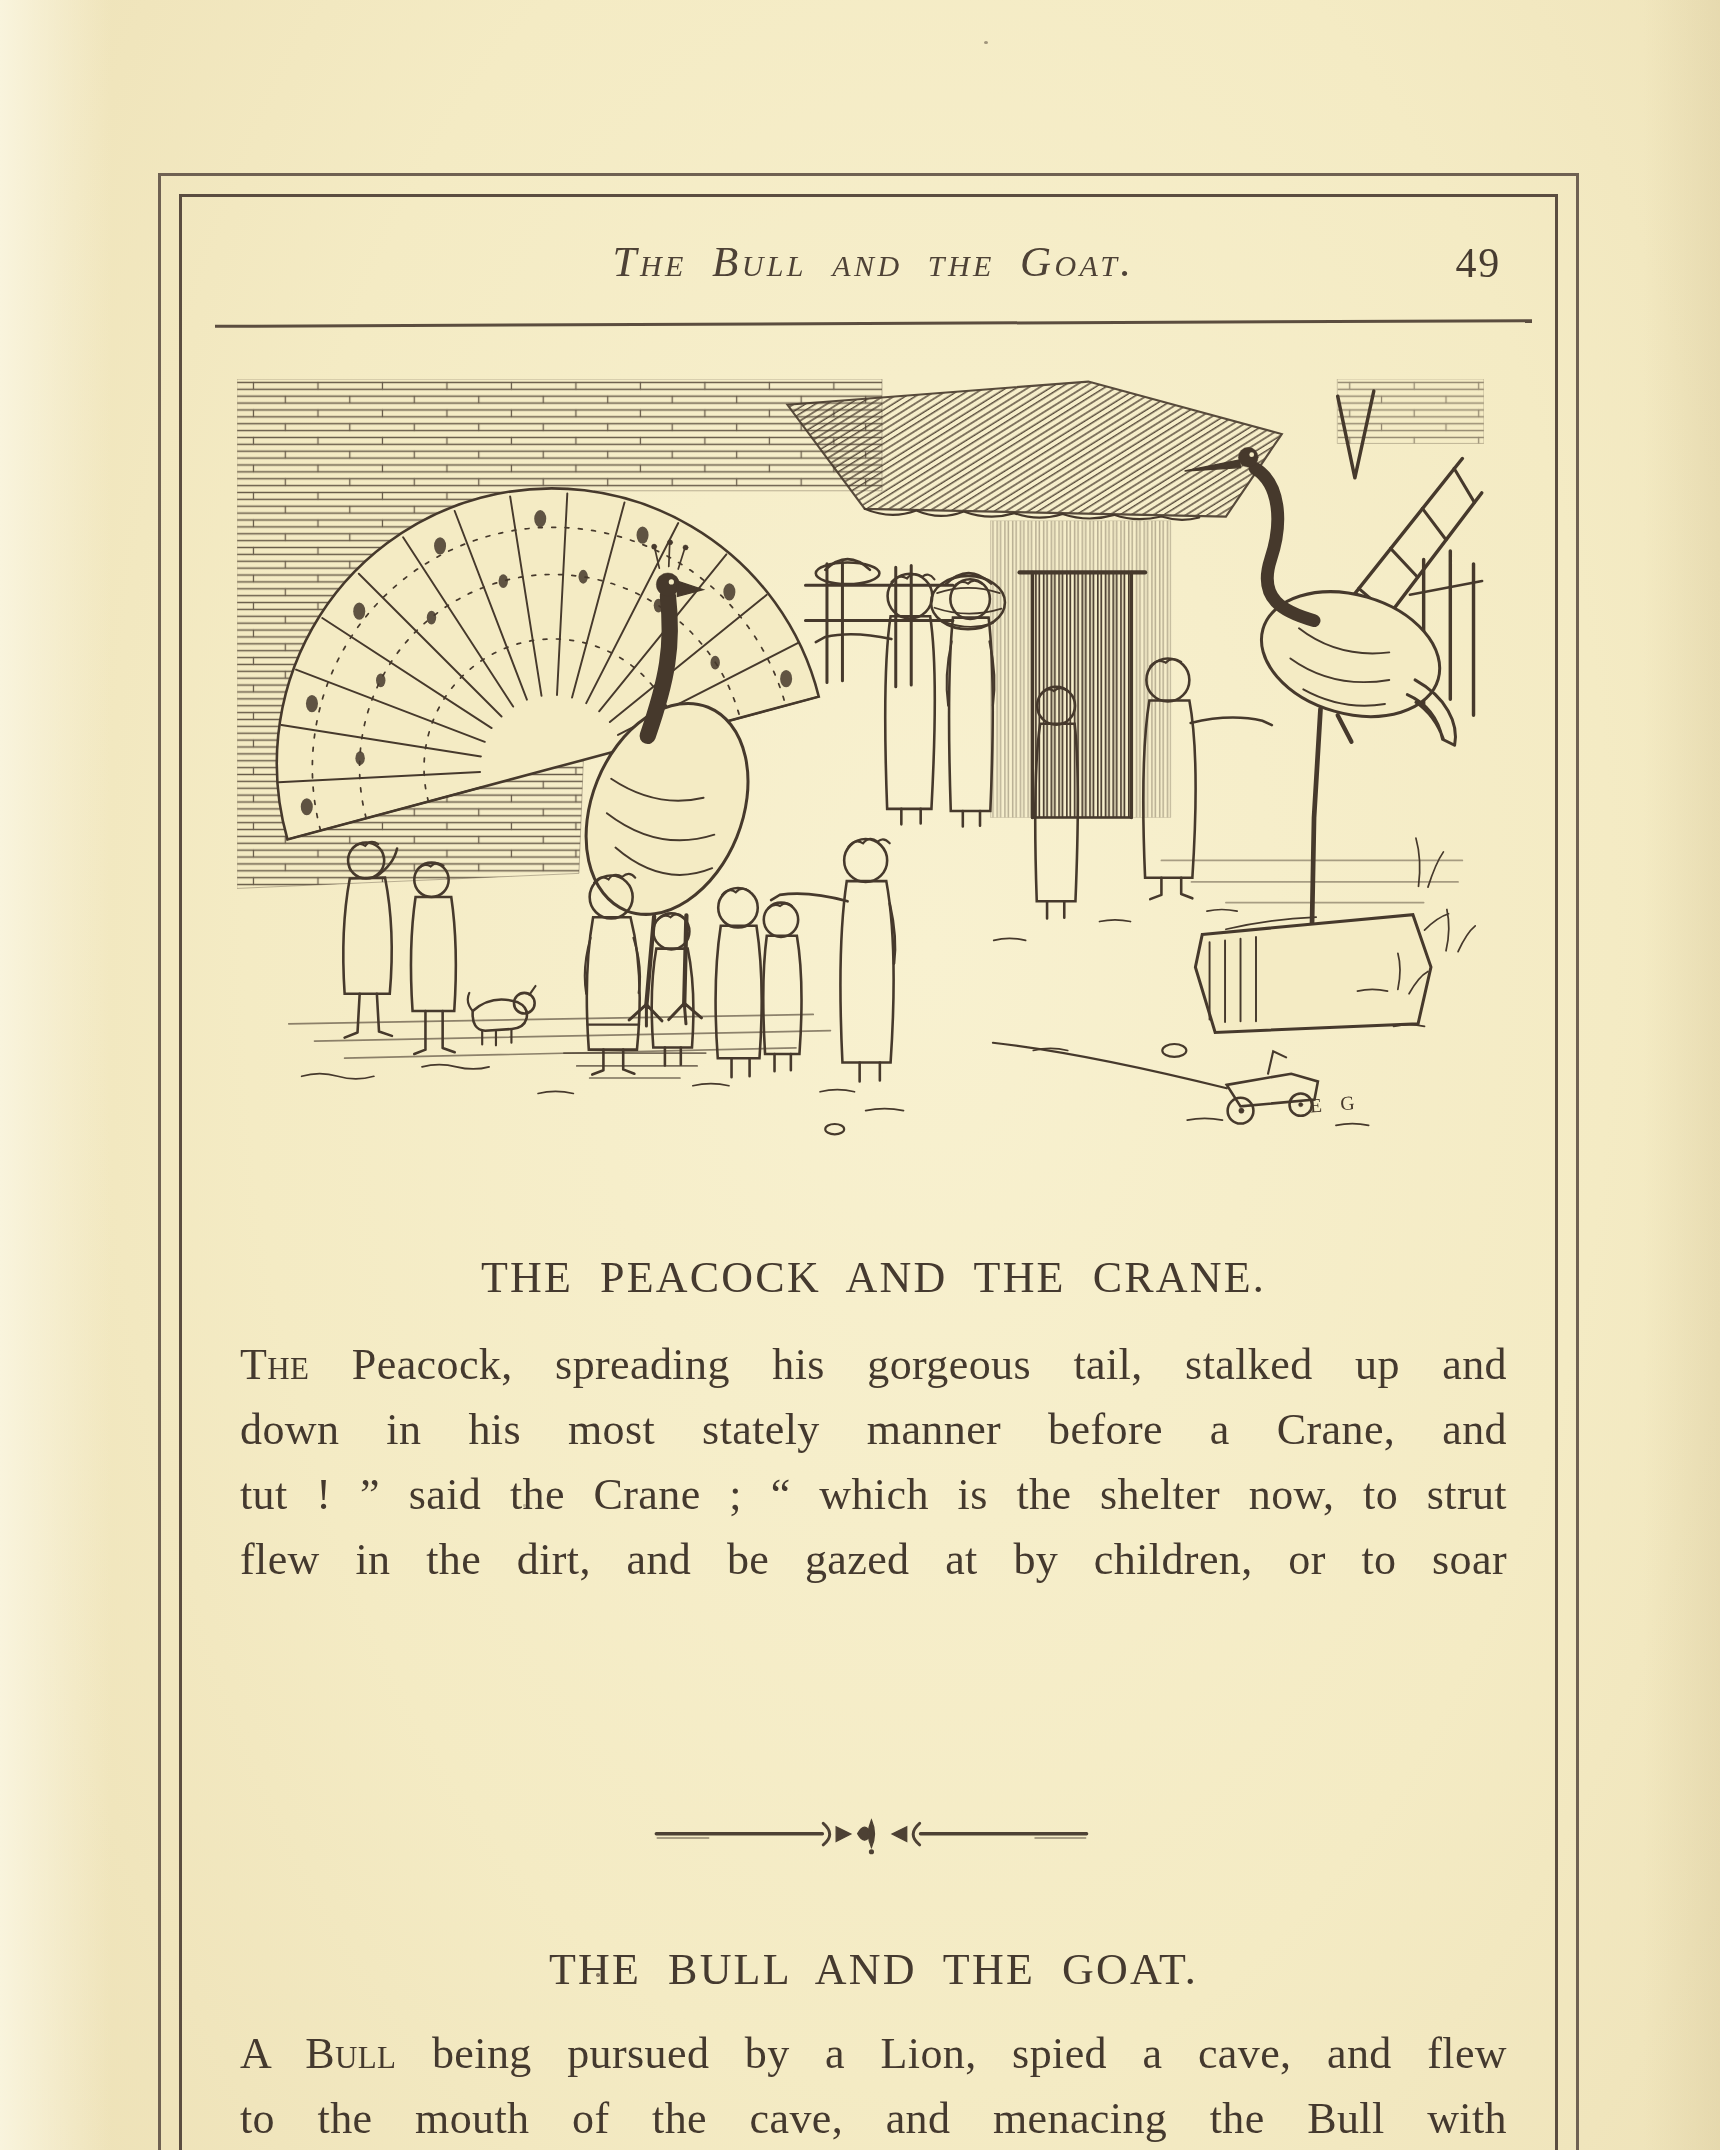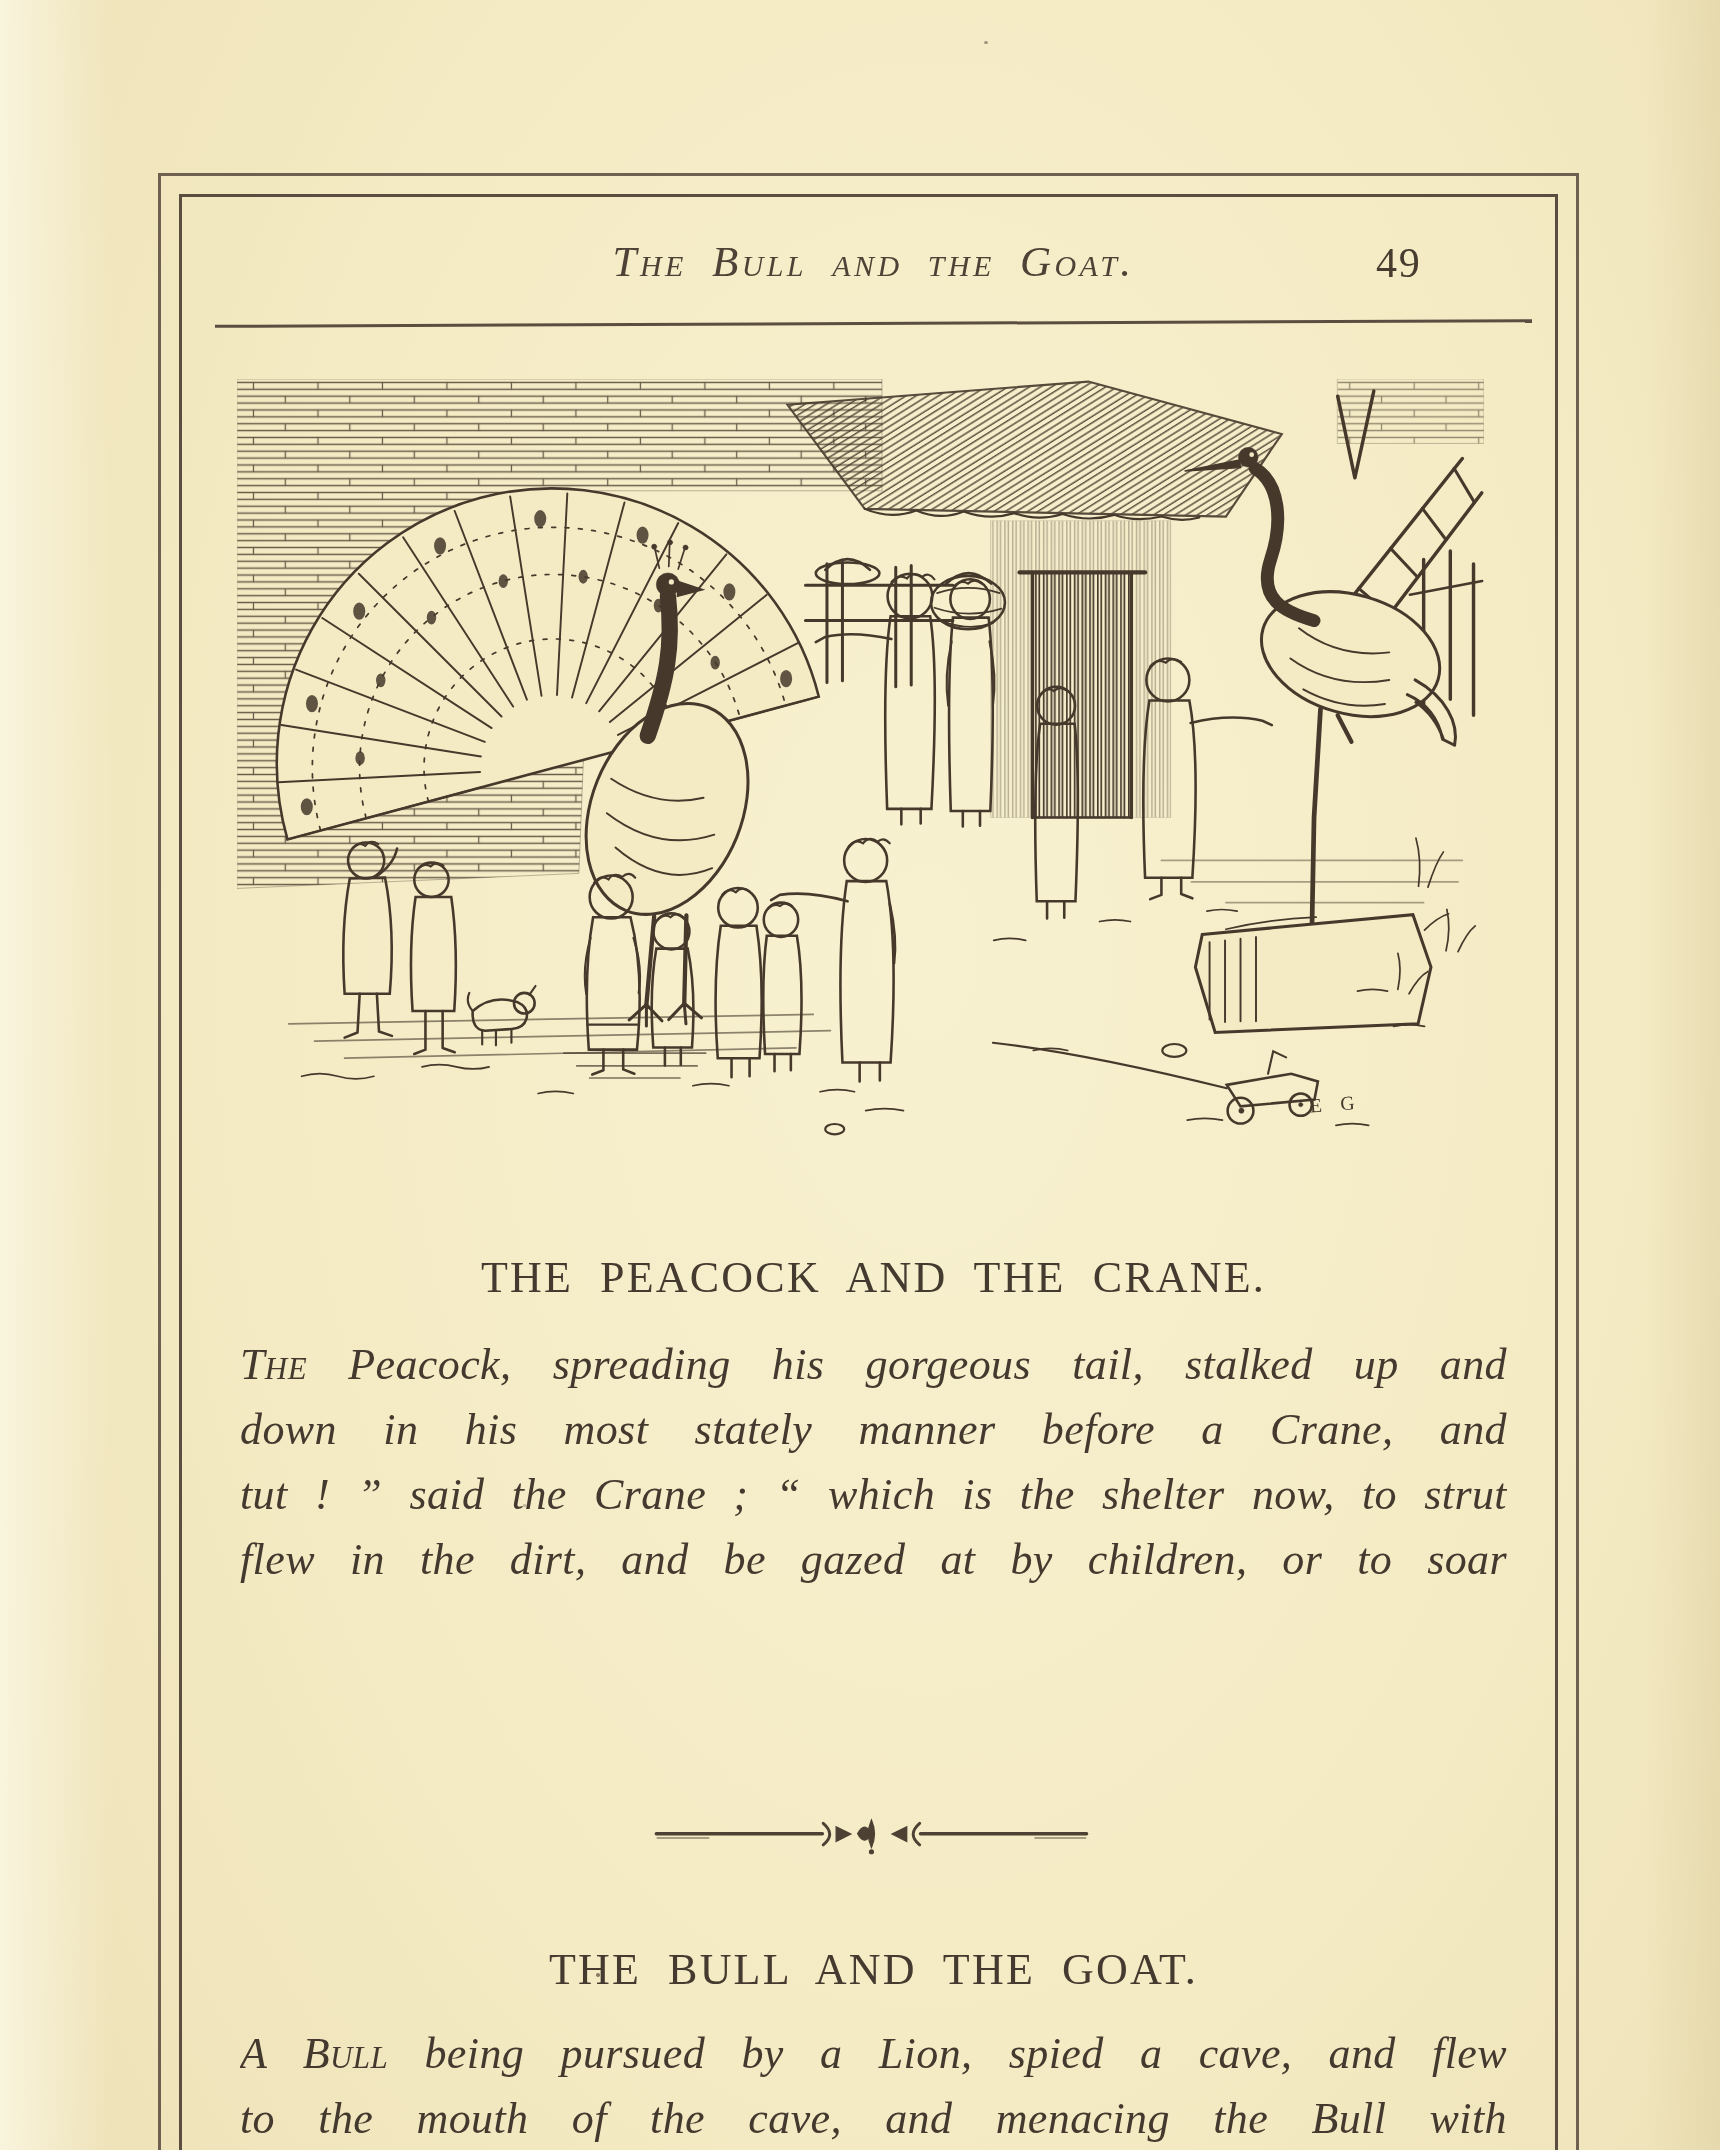--- a/index.html
+++ b/index.html
@@ -18,38 +18,38 @@
 
   .border-outer{position:absolute;left:158px;top:173px;width:1415px;height:2209px;
         border:3px solid #6f6152;}
   .border-inner{position:absolute;left:179px;top:194px;width:1373px;height:2154px;
         border:3.9px solid #5b4d40;}
 
   .running-head{position:absolute;left:240px;top:236px;width:1267px;height:52px;
         text-align:center;font-style:italic;font-variant:small-caps;
         font-size:43px;line-height:52px;letter-spacing:3.4px;word-spacing:11.2px;color:#4e4236;}
   .page-number{position:absolute;left:1376px;top:237px;width:125px;height:52px;
-        font-size:42px;line-height:52px;letter-spacing:1.7px;color:#473c30;}
+        text-align:right;font-size:42px;line-height:52px;letter-spacing:1.7px;color:#473c30;}
   .head-rule{position:absolute;left:215px;top:322px;width:1317px;height:3px;
         background:#5b4d3f;transform:rotate(-0.25deg);}
 
   .illustration{position:absolute;left:237px;top:379px;width:1247px;height:791px;}
   .illustration svg{width:100%;height:100%;}
 
   .fable-title{position:absolute;left:240px;width:1267px;text-align:center;
         font-size:44px;line-height:56px;letter-spacing:2.2px;word-spacing:13.8px;color:#453a2f;}
   #title1{top:1250px;}
   #title2{top:1942px;}
 
   .fable-body{position:absolute;left:240px;width:1267px;font-size:44px;
         line-height:65px;color:#44392e;}
   #para1{top:1332px;}
   #para2{top:2021px;}
   .jline{height:65px;overflow:hidden;text-align:justify;text-align-last:justify;
-        letter-spacing:0.4px;word-spacing:2.2px;font-style:italic;}
+        letter-spacing:0.4px;word-spacing:2.2px;}
   .jline.end{text-align-last:left;}
   .sc{font-variant:small-caps;}
 
   .speck{position:absolute;border-radius:50%;background:#5a4c3e;opacity:.55;}
   #speck1{left:984px;top:41px;width:3.9px;height:3px;}
   #speck2{left:596px;top:1973px;width:4.3px;height:3.9px;opacity:.7;}
   #speck3{left:523px;top:1504px;width:3px;height:2.6px;opacity:.35;}
 
   .divider{position:absolute;left:652px;top:1807px;width:439px;height:56px;}
 </style>

